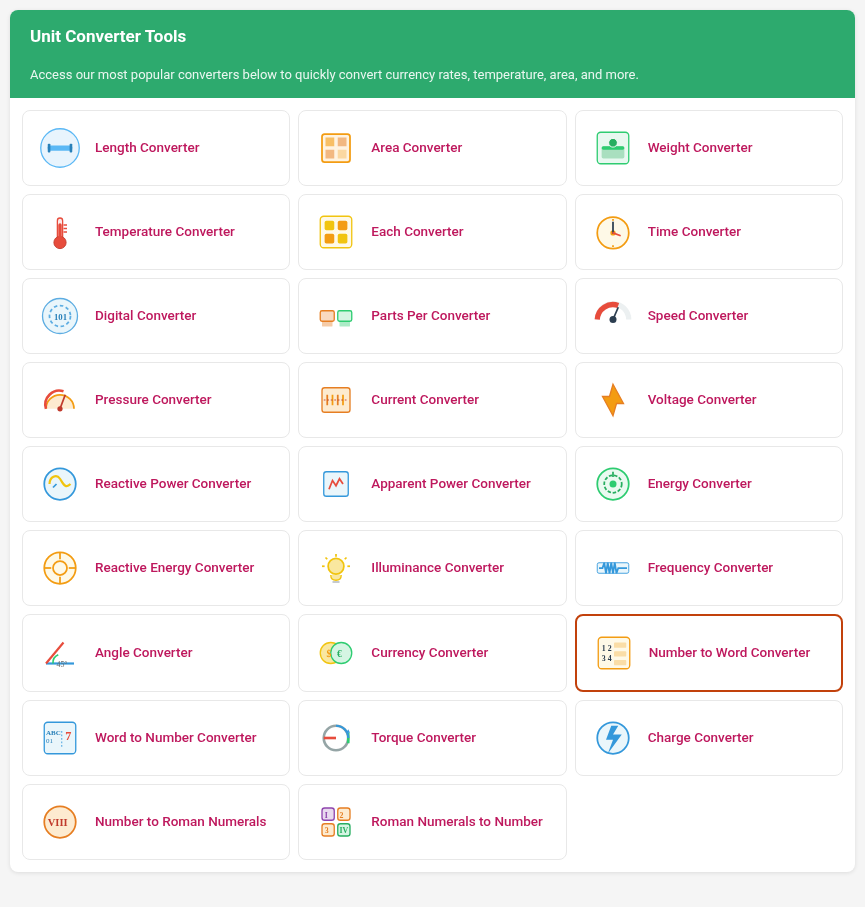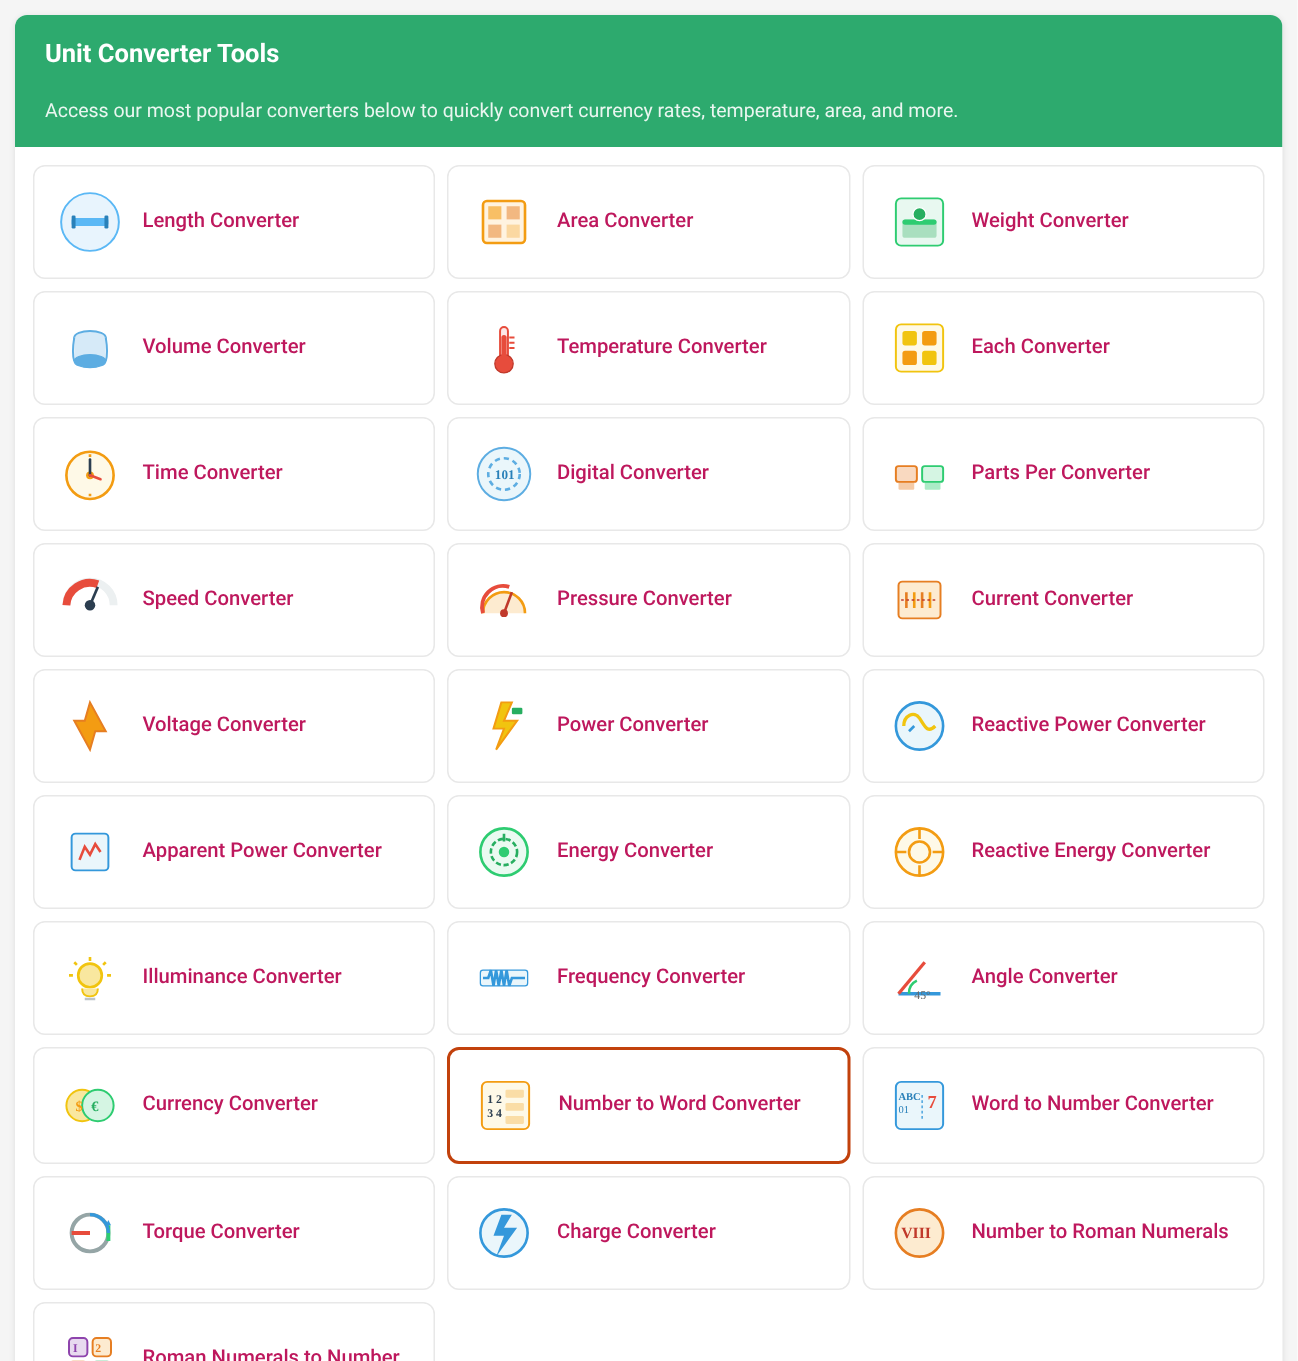--- a/index.html
+++ b/index.html
@@ -113,32 +113,20 @@
       <rect x="11" y="22" width="26" height="14" rx="2" fill="#a9dfbf"></rect>
       <rect x="11" y="22" width="26" height="4" rx="2" fill="#2ecc71"></rect>
       <circle cx="24" cy="18" r="5" fill="#27ae60" stroke="#fff" stroke-width="1"></circle>
     </svg>
         </div>
         <div class="card-label">Weight Converter</div>
       </div>
       <div class="card">
         <div class="card-icon">
           <svg class="icon-svg" viewBox="0 0 48 48" xmlns="http://www.w3.org/2000/svg">
-      <ellipse cx="24" cy="16" rx="12" ry="5" fill="#d6eaf8" stroke="#5dade2" stroke-width="1.5"></ellipse>
-      <rect x="12" y="16" width="24" height="18" fill="#d6eaf8"></rect>
-      <ellipse cx="24" cy="34" rx="12" ry="5" fill="#5dade2" stroke="#5dade2" stroke-width="1"></ellipse>
-      <path d="M12 16 Q10 28 12 34" stroke="#5dade2" stroke-width="1.5" fill="none"></path>
-      <path d="M36 16 Q38 28 36 34" stroke="#5dade2" stroke-width="1.5" fill="none"></path>
-    </svg>
-        </div>
-        <div class="card-label">Volume Converter</div>
-      </div>
-      <div class="card">
-        <div class="card-icon">
-          <svg class="icon-svg" viewBox="0 0 48 48" xmlns="http://www.w3.org/2000/svg">
       <rect x="21" y="8" width="6" height="26" rx="3" fill="#fde8e8" stroke="#e74c3c" stroke-width="1.5"></rect>
       <circle cx="24" cy="36" r="7" fill="#e74c3c" stroke="#c0392b" stroke-width="1"></circle>
       <rect x="22" y="14" width="4" height="18" rx="2" fill="#e74c3c"></rect>
       <line x1="28" y1="16" x2="32" y2="16" stroke="#e74c3c" stroke-width="1.5"></line>
       <line x1="28" y1="20" x2="32" y2="20" stroke="#e74c3c" stroke-width="1.5"></line>
       <line x1="28" y1="24" x2="32" y2="24" stroke="#e74c3c" stroke-width="1.5"></line>
     </svg>
         </div>
         <div class="card-label">Temperature Converter</div>
       </div>
@@ -223,29 +211,20 @@
         </div>
         <div class="card-label">Current Converter</div>
       </div>
       <div class="card">
         <div class="card-icon">
           <svg class="icon-svg" viewBox="0 0 48 48" xmlns="http://www.w3.org/2000/svg">
       <polygon points="24,6 36,28 28,28 24,42 12,20 20,20" fill="#f39c12" stroke="#e67e22" stroke-width="1.5"></polygon>
     </svg>
         </div>
         <div class="card-label">Voltage Converter</div>
-      </div>
-      <div class="card">
-        <div class="card-icon">
-          <svg class="icon-svg" viewBox="0 0 48 48" xmlns="http://www.w3.org/2000/svg">
-      <polygon points="22,6 16,26 24,26 18,42 34,20 24,20 30,6" fill="#f1c40f" stroke="#f39c12" stroke-width="1.5"></polygon>
-      <rect x="30" y="10" width="8" height="5" rx="1" fill="#27ae60"></rect>
-    </svg>
-        </div>
-        <div class="card-label">Power Converter</div>
       </div>
       <div class="card">
         <div class="card-icon">
           <svg class="icon-svg" viewBox="0 0 48 48" xmlns="http://www.w3.org/2000/svg">
       <circle cx="24" cy="24" r="18" fill="#eaf6fb" stroke="#3498db" stroke-width="2"></circle>
       <path d="M12 24 C12 16 20 12 24 18 S30 30 36 24" fill="none" stroke="#f1c40f" stroke-width="2.5"></path>
       <line x1="16" y1="28" x2="20" y2="24" stroke="#3498db" stroke-width="2"></line>
     </svg>
         </div>
         <div class="card-label">Reactive Power Converter</div>

